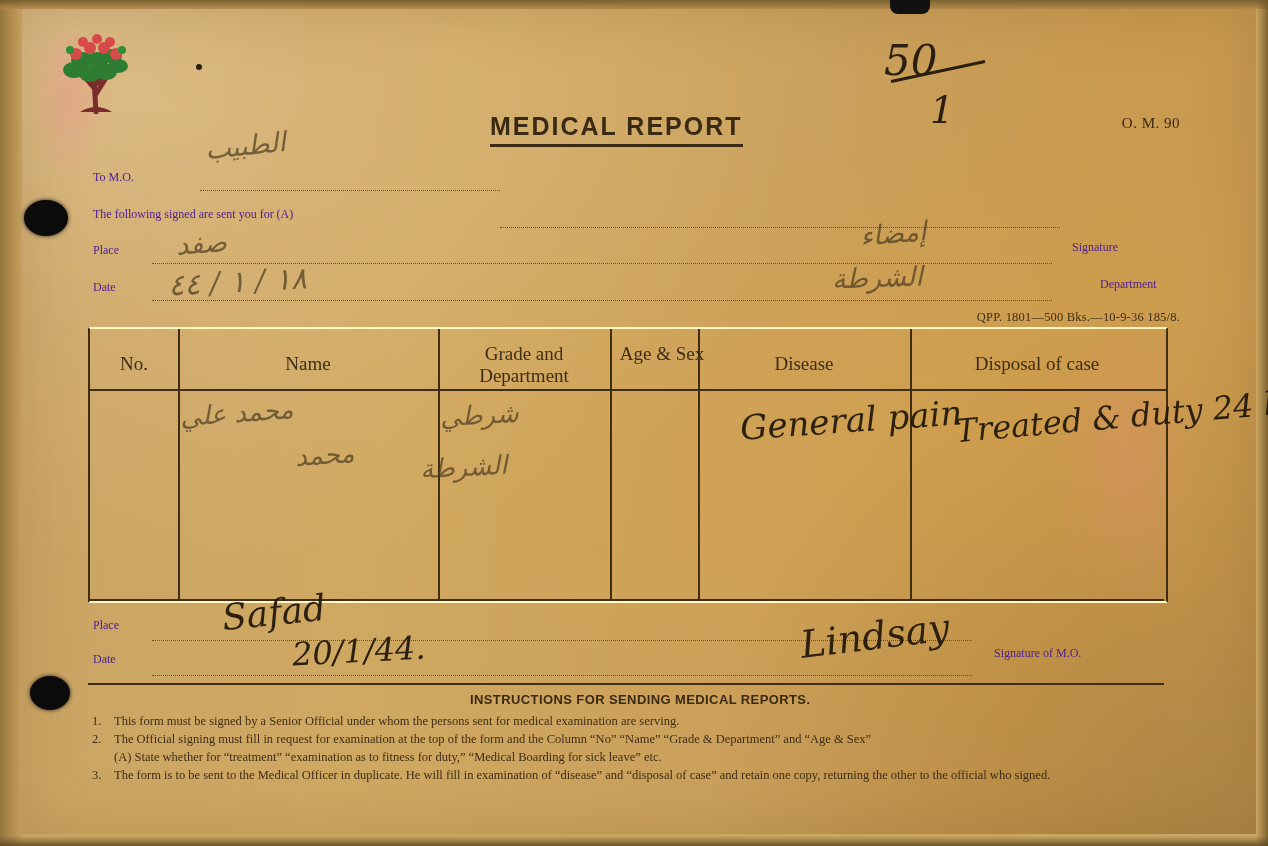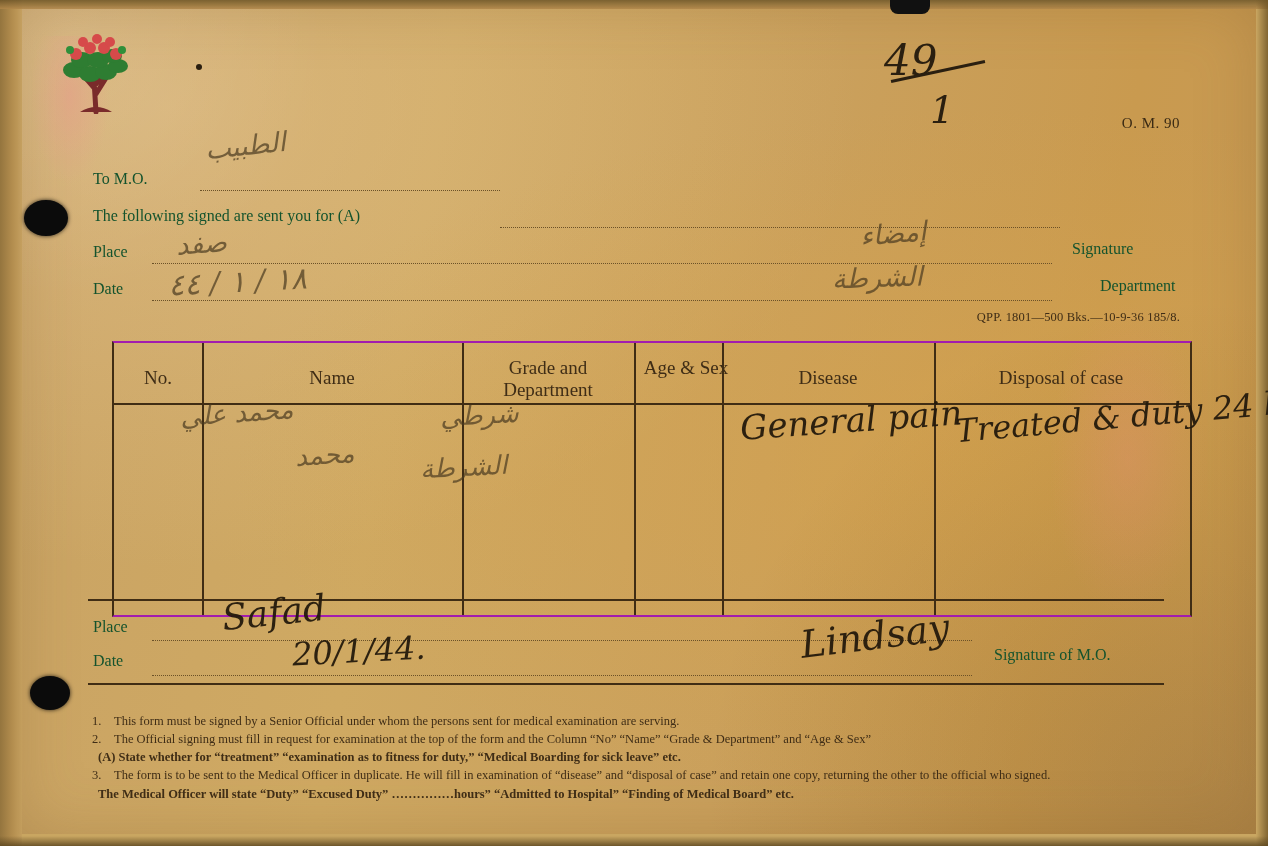--- a/index.html
+++ b/index.html
@@ -127,22 +127,22 @@
     top: 115px;
     font-family: "Liberation Serif", serif;
     font-size: 15px;
     color: #3a2a14;
     letter-spacing: .5px;
   }
 
   .lbl {
     position: absolute;
     font-family: "Liberation Serif", serif;
-    font-size: 16px;
-    color: #14532d;
+    font-size: 12px;
+    color: #4c1d95;
     white-space: nowrap;
   }
   .dotline {
     position: absolute;
     border-bottom: 1px dotted #6b5128;
     height: 0;
   }
   .opp {
     position: absolute;
     right: 88px;
@@ -150,27 +150,26 @@
     font-family: "Liberation Serif", serif;
     font-size: 12.5px;
     color: #3f2d16;
     letter-spacing: .2px;
   }
 
   
   .tbl {
     position: absolute;
     left: 88px;
-    top: 341px;
+    top: 327px;
     width: 1076px;
     height: 272px;
-    border: 2px solid #a21caf;
+    border: 2px solid #fef9c3;
     border-left: 2px solid #402d14;
     border-right: 2px solid #402d14;
-    margin-left: 24px;
   }
   .tbl .vline {
     position: absolute;
     top: 0;
     bottom: 0;
     width: 0;
     border-left: 2px solid #402d14;
   }
   .tbl .hline {
     position: absolute;
@@ -218,21 +217,21 @@
     top: 712px;
     width: 1070px;
     font-family: "Liberation Serif", serif;
     font-size: 12.5px;
     color: #3f2d16;
     line-height: 1.45;
   }
   .instr .row { display: flex; }
   .instr .num { width: 22px; flex: 0 0 22px; }
   .instr .txt { flex: 1; }
-  .instr .cont { margin-left: 6px; font-weight: bold; }
+  .instr .cont { margin-left: 22px; }
 
   
   .hw {
     position: absolute;
     font-family: "DejaVu Serif", serif;
     color: #4a3a20;
     font-style: italic;
     white-space: nowrap;
     pointer-events: none;
     opacity: .85;
@@ -312,24 +311,25 @@
         <circle cx="47" cy="15" r="5"></circle>
         <circle cx="60" cy="18" r="5"></circle>
       </g>
       <g fill="#2f8f3a">
         <circle cx="20" cy="26" r="4"></circle>
         <circle cx="72" cy="26" r="4"></circle>
       </g>
     </svg>
   </div>
 
+  <div class="title">MEDICAL REPORT</div>
   <div class="om70">O. M. 90</div>
 
   <div class="num42">
-    <span>49</span>
+    <span>50</span>
     <span class="slash"></span>
     <span class="one">1</span>
   </div>
   <div class="dot-mark"></div>
 
   <div class="lbl" style="left:93px; top:170px;">To M.O.</div>
   <div class="dotline" style="left:200px; top:190px; width:300px;"></div>
 
   <div class="lbl" style="left:93px; top:207px;">The following signed are sent you for  (A)</div>
   <div class="dotline" style="left:500px; top:227px; width:560px;"></div>
@@ -382,29 +382,29 @@
   <div class="lbl" style="left:93px; top:652px;">Date</div>
   <div class="dotline" style="left:152px; top:675px; width:820px;"></div>
   <div class="lbl" style="left:994px; top:646px;">Signature of M.O.</div>
 
   <div class="hw ink" style="left:222px; top:592px; font-size:36px; transform:rotate(-6deg);">Safad</div>
   <div class="hw ink" style="left:292px; top:632px; font-size:32px; transform:rotate(-3deg);">20/1/44.</div>
   <div class="hw ink" style="left:800px; top:614px; font-size:38px; transform:rotate(-7deg);">Lindsay</div>
 
   <div class="bottom-rule2"></div>
 
+  <div class="instr-title">INSTRUCTIONS FOR SENDING MEDICAL REPORTS.</div>
   <div class="instr">
     <div class="row">
       <div class="num">1.</div>
       <div class="txt">This form must be signed by a Senior Official under whom the persons sent for medical examination are serving.</div>
     </div>
     <div class="row">
       <div class="num">2.</div>
       <div class="txt">The Official signing must fill in request for examination at the top of the form and the Column “No”  “Name” “Grade &amp; Department” and “Age &amp; Sex”</div>
     </div>
     <div class="cont">(A) State whether for “treatment” “examination as to fitness for duty,” “Medical Boarding for sick leave” etc.</div>
     <div class="row">
       <div class="num">3.</div>
       <div class="txt">The form is to be sent to the Medical Officer in duplicate.  He will fill in examination of “disease” and “disposal of case” and retain one copy, returning the other to the official who signed.</div>
     </div>
-    <div class="cont">The Medical Officer will state “Duty” “Excused Duty” ……………hours” “Admitted to Hospital” “Finding of Medical Board” etc.</div>
   </div>
 </div>
 
 </body></html>

